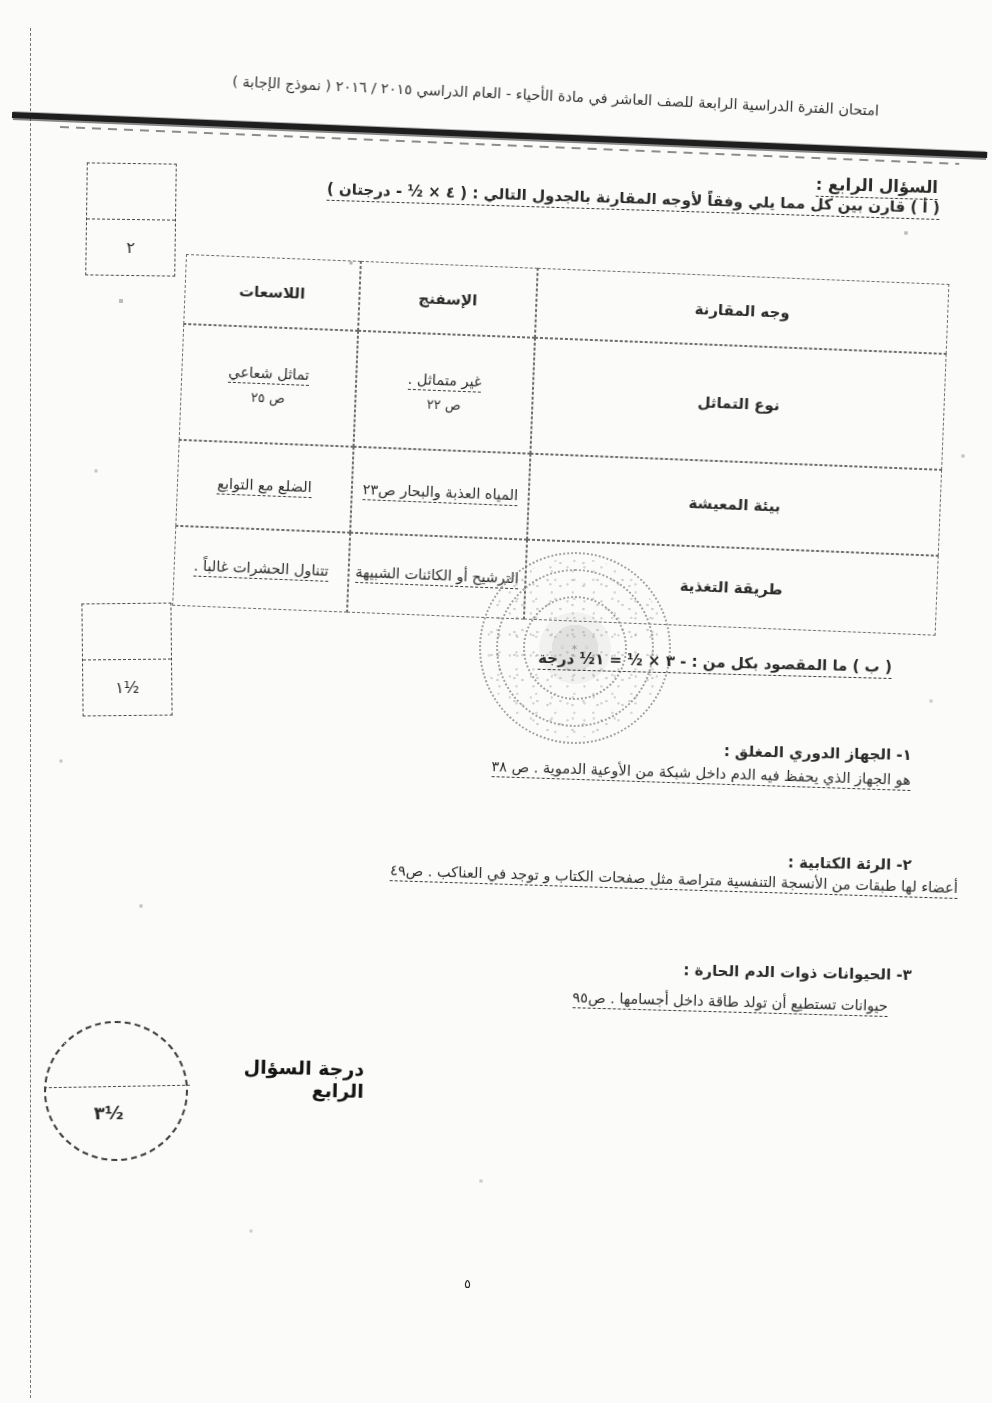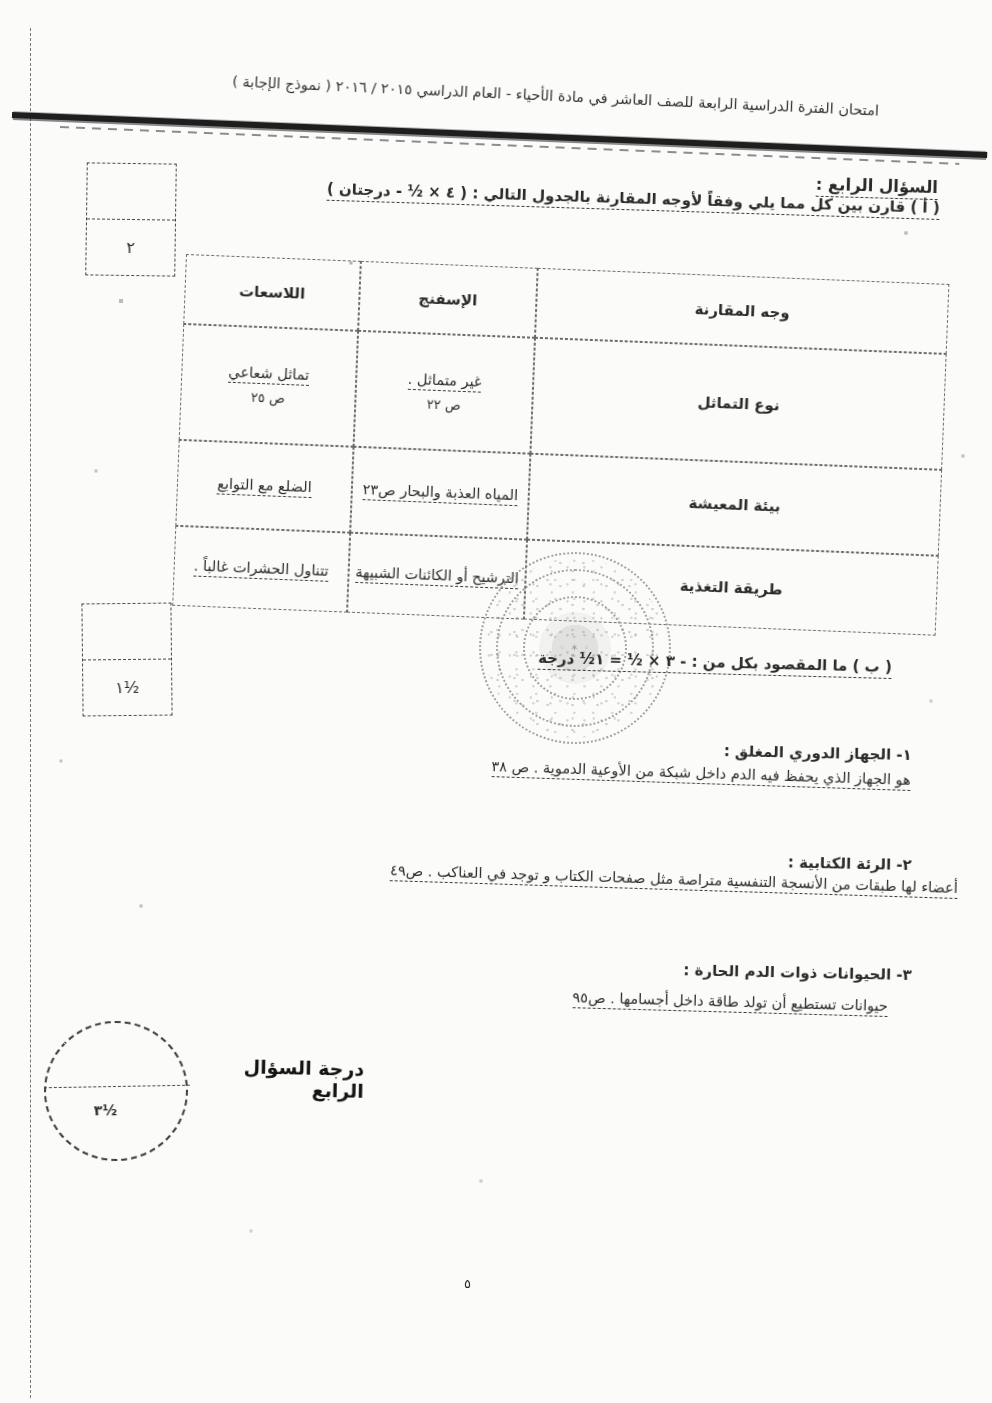--- a/index.html
+++ b/index.html
@@ -65,21 +65,21 @@
       radial-gradient(circle at 85% 55%,rgba(110,110,110,.3) 1px,transparent 1.6px),
       radial-gradient(circle at 18% 64%,rgba(110,110,110,.3) 1px,transparent 1.6px),
       radial-gradient(circle at 50% 88%,rgba(110,110,110,.35) 1px,transparent 1.6px);
     background-size:23px 23px,19px 19px,17px 17px,21px 21px,25px 25px;}
   .stamp .stext{position:absolute;left:0;right:0;top:50%;transform:translateY(-58%);
     text-align:center;font-size:10px;color:#8d8d8d;filter:blur(.7px);letter-spacing:1px;}
   
   .total-circle{left:44px;top:1021px;width:140px;height:136px;border:2px dashed #3b3b3b;
     border-radius:50%;transform:rotate(-1deg);filter:blur(.3px);}
   .total-line{position:absolute;left:-2px;right:-4px;top:46%;border-top:1.6px dashed #474747;}
-  .total-val{position:absolute;left:34%;top:58%;font-size:14px;font-weight:700;}
+  .total-val{position:absolute;left:34%;top:58%;font-size:18px;font-weight:700;}
   .total-label{left:188px;top:1056px;width:176px;font-size:19px;letter-spacing:.5px;
     transform:rotate(1.2deg);color:#262626;filter:blur(.55px) contrast(1.2);font-weight:700;}
   .page-num{left:464px;top:1276px;font-size:13px;}
   
   .noise{left:0;top:0;width:2px;height:2px;background:transparent;
     box-shadow:120px 300px 0 1px rgba(70,70,70,.35), 95px 470px 0 .5px rgba(70,70,70,.3),
       350px 262px 0 .5px rgba(70,70,70,.4), 905px 232px 0 .7px rgba(70,70,70,.35),
       962px 455px 0 .6px rgba(70,70,70,.3), 140px 905px 0 .6px rgba(70,70,70,.3),
       60px 760px 0 .5px rgba(70,70,70,.3), 930px 700px 0 .6px rgba(70,70,70,.25),
       480px 1180px 0 .6px rgba(70,70,70,.25), 250px 1230px 0 .5px rgba(70,70,70,.25);}

